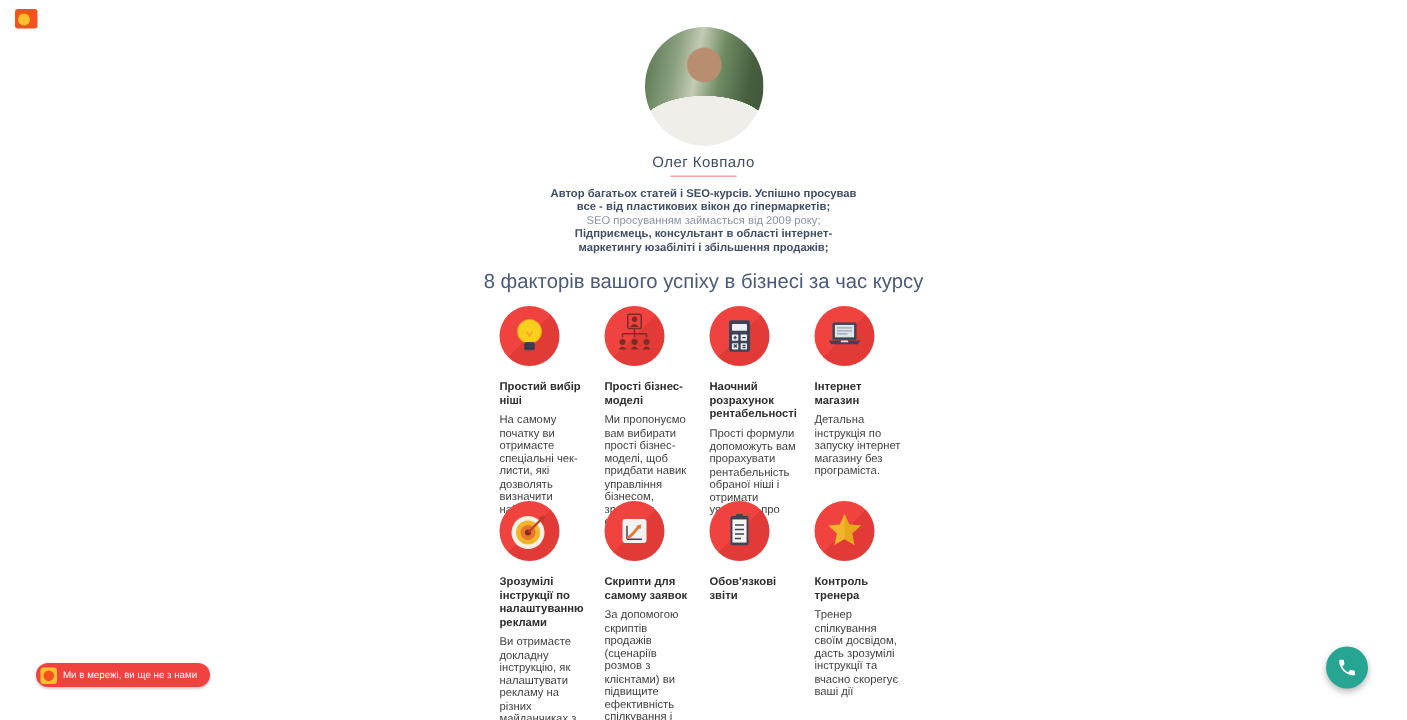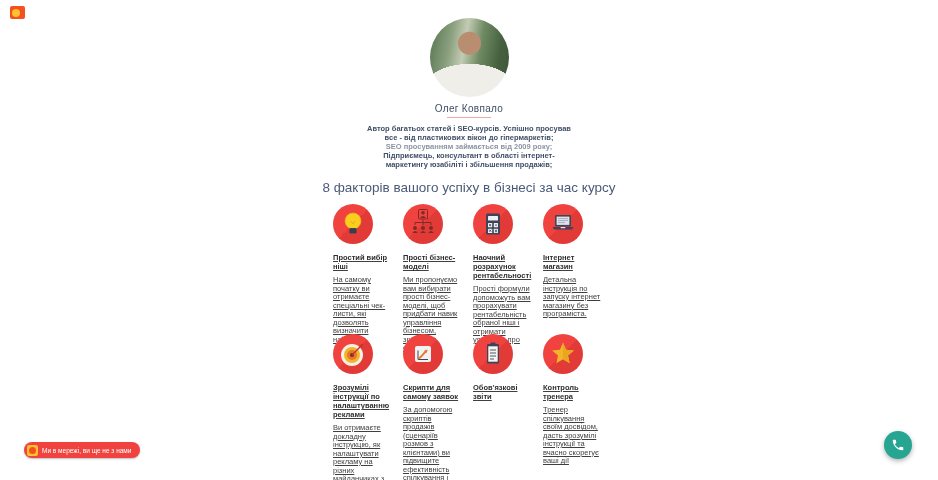--- a/index.html
+++ b/index.html
@@ -27,34 +27,34 @@
   }
   .name-underline {
     position:absolute; left:447px; top:117px; width:44px; height:1px;
     background:#eda8a6;
   }
   .bio {
     position:absolute; left:364px; top:124px; width:210px;
     text-align:center; font-size:7.5px; line-height:9px;
   }
   .bio p.dark { color:#3f4e66; font-weight:bold; }
-  .bio p.muted { color:#8b94a4; font-weight:bold; }
+  .bio p.muted { color:#8b94a4; font-weight:normal; }
   .heading {
     position:absolute; left:269px; top:180px; width:400px;
     text-align:center; font-size:13.5px; color:#4a5a78; font-weight:normal;
   }
   
   .grid {
     position:absolute; left:333px; top:204px;
     display:grid;
     grid-template-columns:repeat(4,60px);
     grid-template-rows:130px auto;
     column-gap:10px;
   }
-  .cell { width:60px; overflow:visible;text-decoration:underline; }
+  .cell { width:60px; overflow:visible; }
   .icon-circle {
     width:40px; height:40px; border-radius:50%;
     background:linear-gradient(135deg,#f0433f 50%,#e23a37 50%);
     position:relative;
   }
   .icon-circle svg { position:absolute; left:0; top:0; }
   .f-title {
     margin-top:9px; font-size:7.5px; line-height:9px;
     font-weight:bold; color:#2d2d2d;
   }

